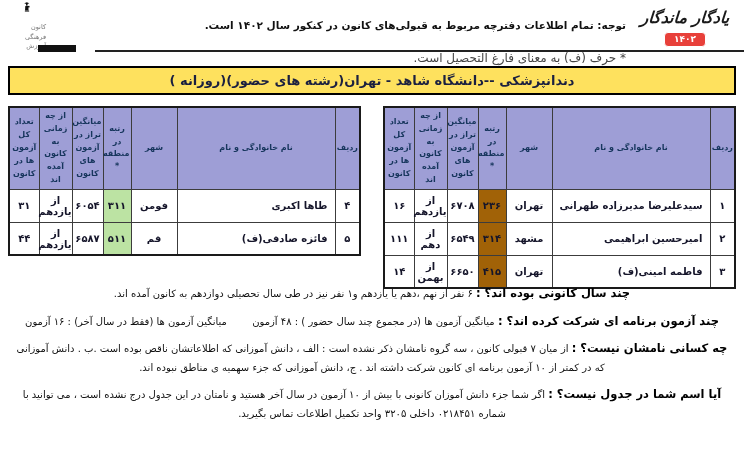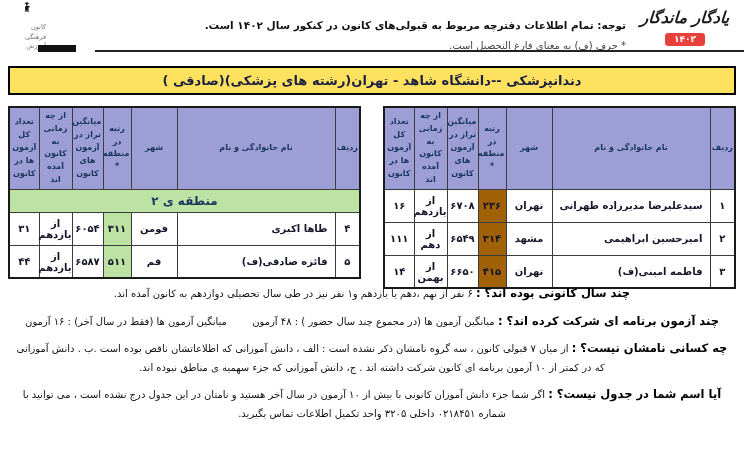--- a/index.html
+++ b/index.html
@@ -28,21 +28,21 @@
   }
   .logo-bar {
     position: absolute; left: 26px; bottom: 0;
     width: 38px; height: 7px; background: #111;
   }
   .note {
     position: absolute; right: 118px; top: 19px;
     text-align: right; direction: rtl;
   }
   .note-main { font-size: 10.5px; font-weight: bold; color: #111; }
-  .note-sub { font-size: 10px; color: #444; margin-top: 9px; }
+  .note-sub { font-size: 12px; color: #444; margin-top: 20px; }
   .brand {
     position: absolute; right: 8px; top: 8px; width: 102px;
     text-align: center; z-index: 2;
   }
   .brand-name {
     font-size: 16px; font-weight: bold; font-style: italic;
     color: #1a1a1a; transform: skewX(-4deg); white-space: nowrap;
   }
   .brand-badge {
     display: inline-block; margin-top: 5px;
@@ -127,21 +127,21 @@
   </div>
 
   <div class="brand">
     <div class="brand-name">یادگار ماندگار</div>
     <div class="brand-badge">۱۴۰۲</div>
   </div>
 
   <div class="head-rule"></div>
 
   <div class="title-bar">
-    <span>دندانپزشکی --دانشگاه شاهد - تهران(رشته های پزشکی)(صادقی )</span>
+    <span>دندانپزشکی --دانشگاه شاهد - تهران(رشته های حضور)(روزانه )</span>
   </div>
 
   <div class="tables">
 
     <table class="t">
       <colgroup>
         <col style="width:25px">
           <col style="width:158px">
           <col style="width:46px">
         <col style="width:28px">
@@ -202,23 +202,20 @@
       <tbody>
           <tr>
         <th>ردیف</th>
         <th>نام خانوادگی و نام</th>
         <th>شهر</th>
         <th>رتبه در منطقه *</th>
         <th>میانگین تراز در آزمون های کانون</th>
         <th>از چه زمانی به کانون آمده اند</th>
         <th>تعداد کل آزمون ها در کانون</th>
       </tr>
-      <tr class="region">
-        <td colspan="7" class="bg-r2">منطقه ی ۲</td>
-      </tr>
       <tr class="data">
         <td>۴</td>
         <td class="name">طاها اکبری</td>
         <td>فومن</td>
         <td class="rank bg-r2">۳۱۱</td>
         <td>۶۰۵۴</td>
         <td>از یازدهم</td>
         <td>۳۱</td>
       </tr>
       <tr class="data">

